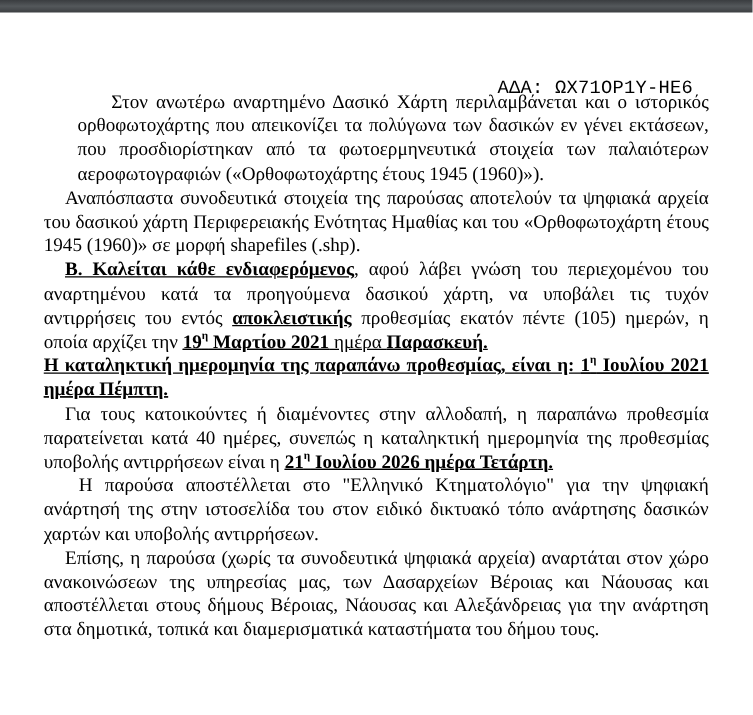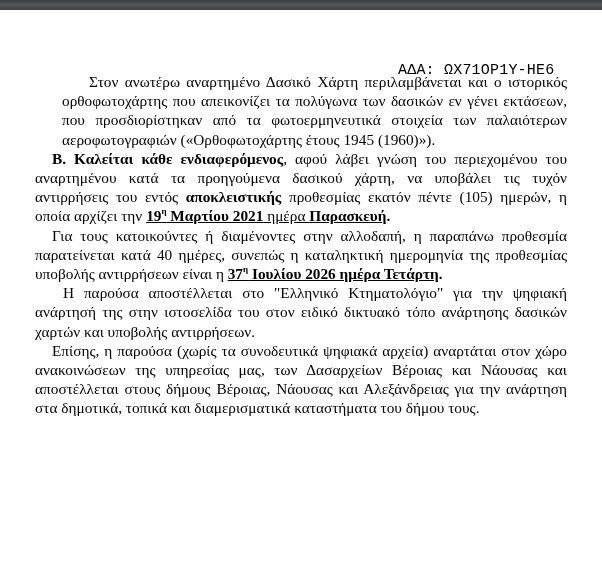--- a/index.html
+++ b/index.html
@@ -7,30 +7,32 @@
   .topbar { position:absolute; left:0; top:0; width:602px; height:10px;
     background:linear-gradient(#3a3d40,#54585b 50%,#3c3f42); }
   .ada { position:absolute; left:398px; top:15px; font-family:Liberation Mono, monospace;
     font-size:15px; color:#000; letter-spacing:0.2px;margin-top:47px; }
   .doc { position:absolute; left:35px; top:72px; width:532px;
     font-family:"Liberation Serif", serif; font-size:15.3px; line-height:19.2px; color:#000; }
   .p { text-align:justify; margin:0; }
   .ind1 { text-indent:27px;margin-left:27px; }
   .ind2 { text-indent:17px; }
   .ind4 { text-indent:28px; }
-  b { font-weight:bold; }
+  b { font-weight:bold;text-decoration:underline; }
   u { text-decoration:underline; }
   sup { font-size:9px; vertical-align:7px; line-height:0; }
 </style>
 </head>
 <body>
 
 <div class="topbar"></div>
 <div class="ada">ΑΔΑ: ΩΧ71ΟΡ1Υ-ΗΕ6</div>
 
 <div class="doc">
   <p class="p ind1">Στον ανωτέρω αναρτημένο Δασικό Χάρτη περιλαμβάνεται και ο ιστορικός ορθοφωτοχάρτης που απεικονίζει τα πολύγωνα των δασικών εν γένει εκτάσεων, που προσδιορίστηκαν από τα φωτοερμηνευτικά στοιχεία των παλαιότερων αεροφωτογραφιών («Ορθοφωτοχάρτης έτους 1945 (1960)»).</p>
+  <p class="p ind2">Αναπόσπαστα συνοδευτικά στοιχεία της παρούσας αποτελούν τα ψηφιακά αρχεία του δασικού χάρτη Περιφερειακής Ενότητας Ημαθίας  και του «Ορθοφωτοχάρτη έτους 1945 (1960)» σε μορφή shapefiles (.shp).</p>
   <p class="p ind2"><b>Β. Καλείται κάθε ενδιαφερόμενος</b><span>, αφού λάβει γνώση του περιεχομένου του αναρτημένου κατά τα προηγούμενα δασικού χάρτη, να υποβάλει τις τυχόν αντιρρήσεις του εντός </span><b>αποκλειστικής</b><span> προθεσμίας εκατόν πέντε (105) ημερών, η οποία αρχίζει την  </span><u><b><span>19</span><sup>η</sup><span> Μαρτίου 2021</span></b><span> ημέρα </span><b>Παρασκευή</b></u><b>.</b></p>
-  <p class="p ind2"><span>Για τους κατοικούντες ή διαμένοντες στην αλλοδαπή, η παραπάνω προθεσμία παρατείνεται κατά 40 ημέρες, συνεπώς η καταληκτική ημερομηνία της προθεσμίας υποβολής αντιρρήσεων είναι η </span><u><b><span>37</span><sup>η</sup><span>  Ιουλίου 2026  ημέρα Τετάρτη</span></b></u><b>.</b></p>
+  <p class="p"><b><span>Η καταληκτική ημερομηνία της παραπάνω προθεσμίας, είναι η: </span><u><span>1</span><sup>η</sup><span> Ιουλίου 2021 ημέρα Πέμπτη.</span></u></b></p>
+  <p class="p ind2"><span>Για τους κατοικούντες ή διαμένοντες στην αλλοδαπή, η παραπάνω προθεσμία παρατείνεται κατά 40 ημέρες, συνεπώς η καταληκτική ημερομηνία της προθεσμίας υποβολής αντιρρήσεων είναι η </span><u><b><span>21</span><sup>η</sup><span>  Ιουλίου 2026  ημέρα Τετάρτη</span></b></u><b>.</b></p>
   <p class="p ind4">Η παρούσα αποστέλλεται στο "Ελληνικό Κτηματολόγιο" για την ψηφιακή ανάρτησή της στην ιστοσελίδα του στον ειδικό δικτυακό τόπο ανάρτησης δασικών χαρτών και υποβολής αντιρρήσεων.</p>
   <p class="p ind2">Επίσης, η παρούσα (χωρίς τα συνοδευτικά ψηφιακά αρχεία) αναρτάται στον χώρο ανακοινώσεων της υπηρεσίας μας, των Δασαρχείων Βέροιας και Νάουσας  και αποστέλλεται στους δήμους Βέροιας, Νάουσας και Αλεξάνδρειας για την ανάρτηση στα δημοτικά, τοπικά και διαμερισματικά καταστήματα του δήμου τους.</p>
 
 </div>
 
 </body></html>

